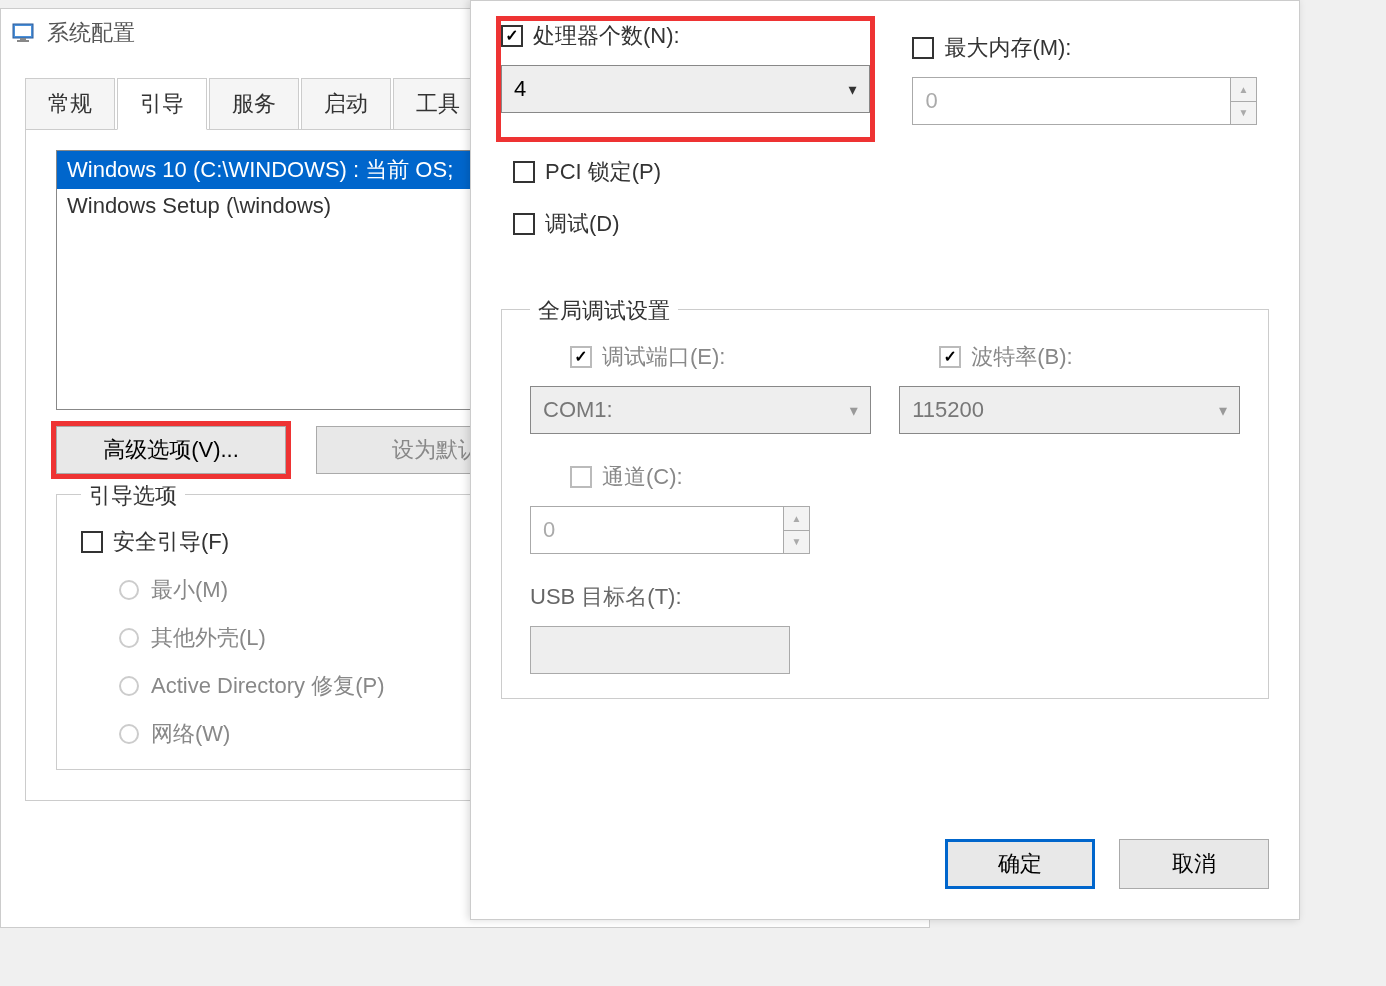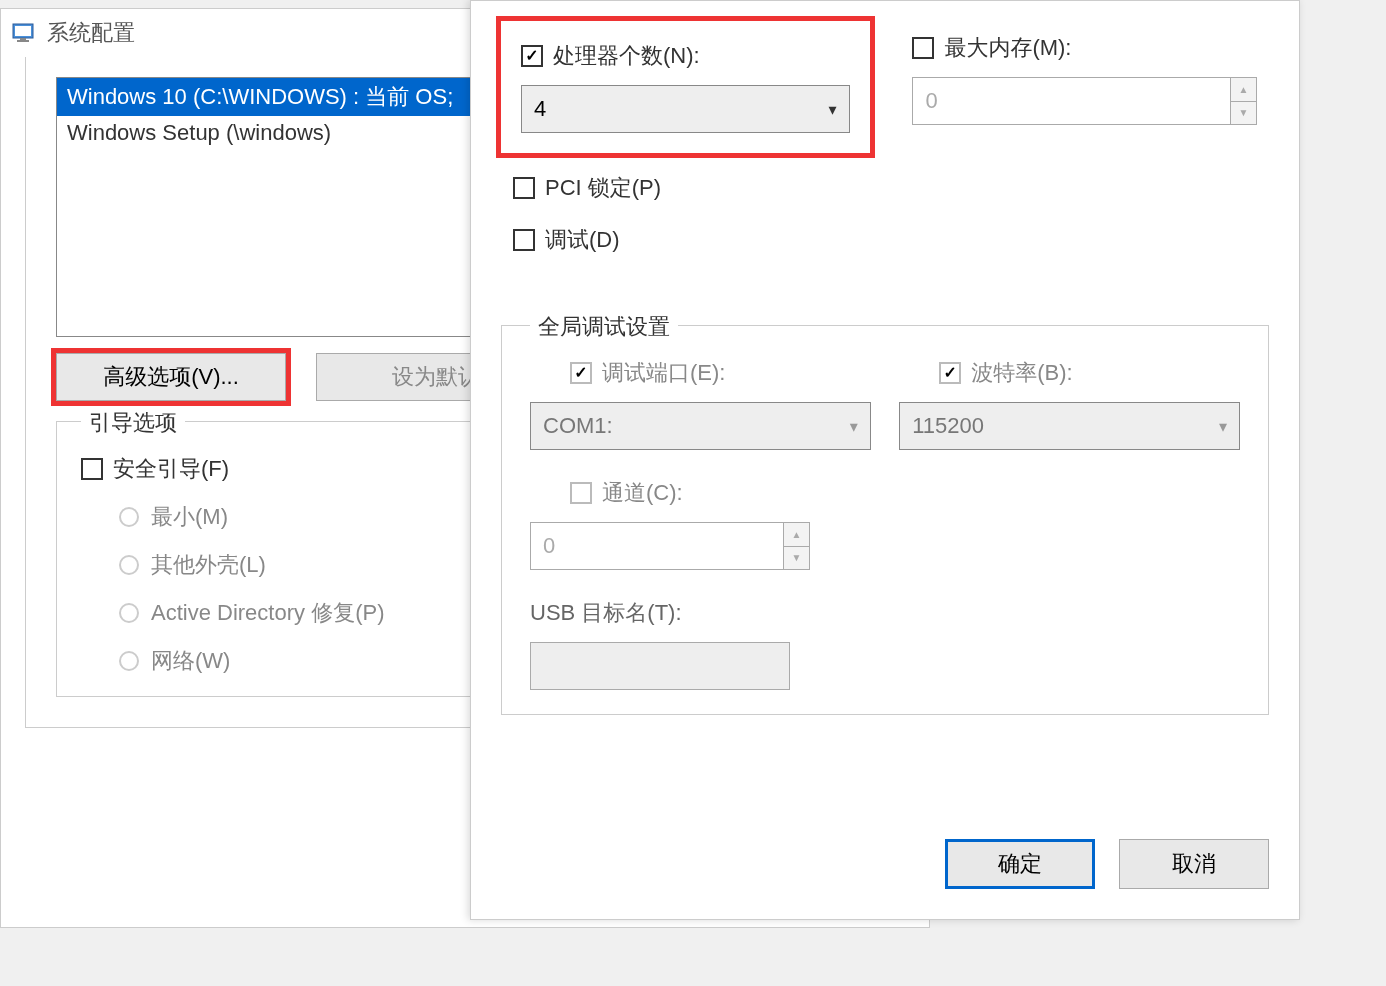--- a/index.html
+++ b/index.html
@@ -82,20 +82,27 @@
       <svg viewBox="0 0 24 24">
           <rect x="2" y="3" width="20" height="14" fill="#4a90d9" stroke="#2a5a99" stroke-width="1"></rect>
           <rect x="4" y="5" width="16" height="10" fill="#fff"></rect>
           <rect x="9" y="17" width="6" height="2" fill="#888"></rect>
           <rect x="6" y="19" width="12" height="2" fill="#888"></rect>
         </svg>
     </span>
     <span class="title">系统配置</span>
   </div>
 
+  <div class="tabs">
+    <div class="tab">常规</div>
+    <div class="tab active">引导</div>
+    <div class="tab">服务</div>
+    <div class="tab">启动</div>
+    <div class="tab">工具</div>
+  </div>
 
   <div class="tab-content">
     <div class="os-list">
       <div class="row selected">Windows 10 (C:\WINDOWS) : 当前 OS;</div>
       <div class="row normal">Windows Setup (\windows)</div>
     </div>
 
     <div class="btn-row">
       <div class="btn red-box" style="width:230px">高级选项(V)...</div>
       <div class="btn disabled" style="width:200px">
@@ -130,21 +137,21 @@
         </div>
       </div>
     </div>
   </div>
 </div>
 
 <div class="dialog">
 
   <div class="dialog-body">
     <div class="row-pair">
-      <div class="col red-box" style="padding:20px;">
+      <div class="col red-box" style="padding:0;">
         <label class="checkbox">
           <span class="box checked"></span>
           <span>处理器个数(N):</span>
         </label>
         <div class="select" style="margin-top:14px;">
           <span>4</span>
           <span class="chev">▾</span>
         </div>
       </div>
       <div class="col" style="padding:12px;">

